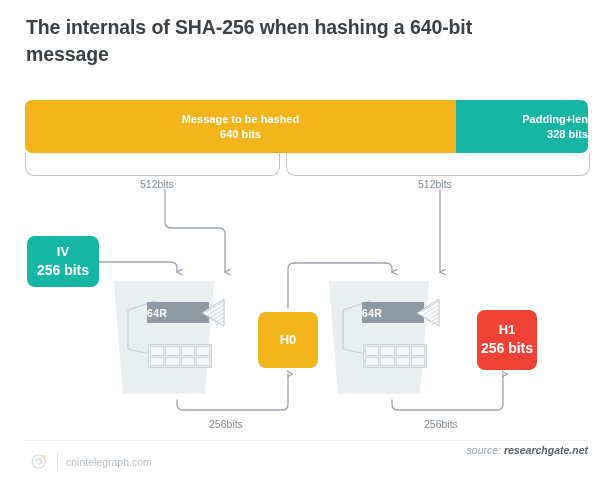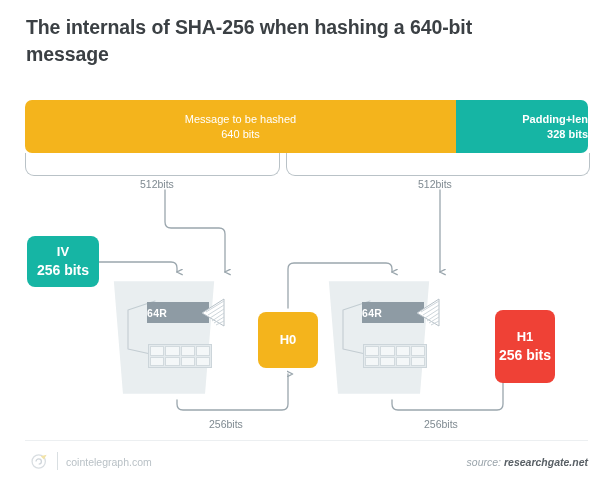--- a/index.html
+++ b/index.html
@@ -29,21 +29,21 @@
     width:563px; height:53px;
     border-radius:7px;
     overflow:hidden;
   }
   .bar-msg{
     position:absolute; left:0; top:0; bottom:0;
     width:431px;
     background:#f4b41c;
     display:flex;flex-direction:column;
     align-items:center;justify-content:center;
-    color:#ffffff;font-size:11px;font-weight:normal;line-height:1.35;
+    color:#ffffff;font-size:11px;font-weight:bold;line-height:1.35;
   }
   .bar-pad{
     position:absolute; right:0; top:0; bottom:0;
     width:132px;
     background:#16b5a4;
     display:flex;flex-direction:column;
     align-items:flex-end;justify-content:center;
     color:#ffffff;font-size:11px;font-weight:bold;line-height:1.35;
   }
 
@@ -76,21 +76,21 @@
     display:flex;flex-direction:column;
     align-items:center;justify-content:center;
     color:#fff;line-height:1.3;
     z-index:6;
   }
   .node .n1{font-size:13px;font-weight:bold;}
   .node .n2{font-size:14px;font-weight:bold;}
 
   .node-iv{ left:27px; top:236px; width:72px; height:51px; background:#16b5a4; }
   .node-h0{ left:258px; top:312px; width:60px; height:56px; background:#f4b41c; }
-  .node-h1{ left:495px; top:310px; width:60px; height:73px; background:#ef4136; }
+  .node-h1{ left:477px; top:310px; width:60px; height:60px; background:#ef4136; }
 
   
   .cblock{ position:absolute; width:114px; height:125px; }
   .cb1{ left:107px; top:275px; }
   .cb2{ left:322px; top:275px; }
 
   .cb-shape{
     position:absolute;inset:0;
     background:#e9eef0;
     clip-path:polygon(6% 5%, 94% 5%, 86% 95%, 14% 95%);
@@ -137,21 +137,21 @@
     position:absolute;left:30px;top:452px;width:19px;height:19px;
   }
   .foot-div{
     position:absolute;left:57px;top:452px;width:1px;height:18px;background:#d9dfe2;
   }
   .foot-site{
     position:absolute;left:66px;top:456px;
     font-size:10.5px;color:#b9c1c6;
   }
   .foot-src{
-    position:absolute;right:24px;top:456px;
+    position:absolute;right:24px;top:444px;
     font-size:10.5px;color:#9aa4ab;font-style:italic;
     white-space:nowrap;
   }
   .foot-src b{ color:#596066; font-weight:bold; font-style:italic; }
 </style>
 </head>
 <body>
 
 <div id="root">
 

